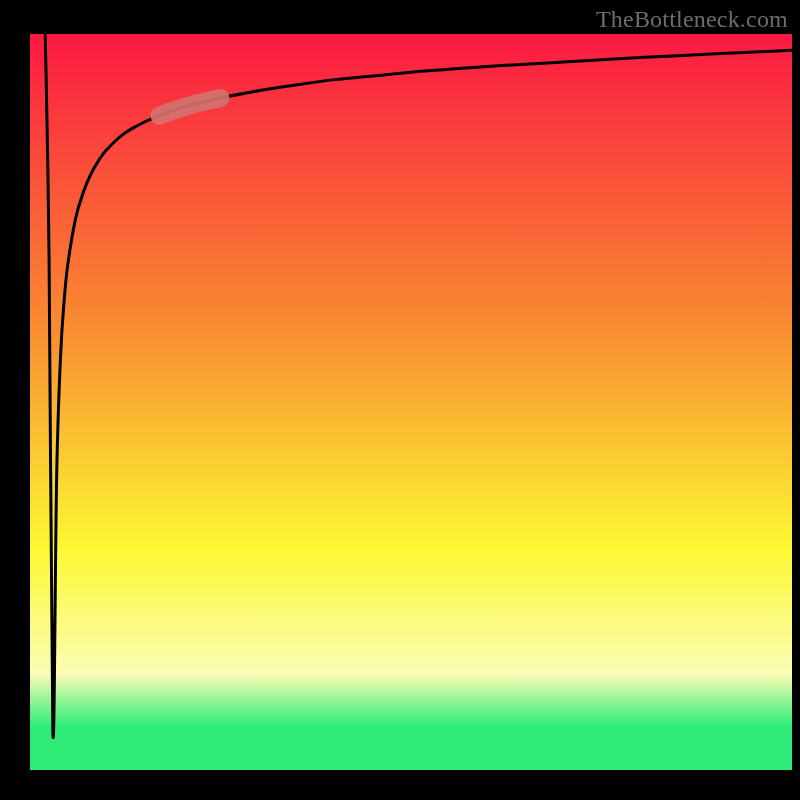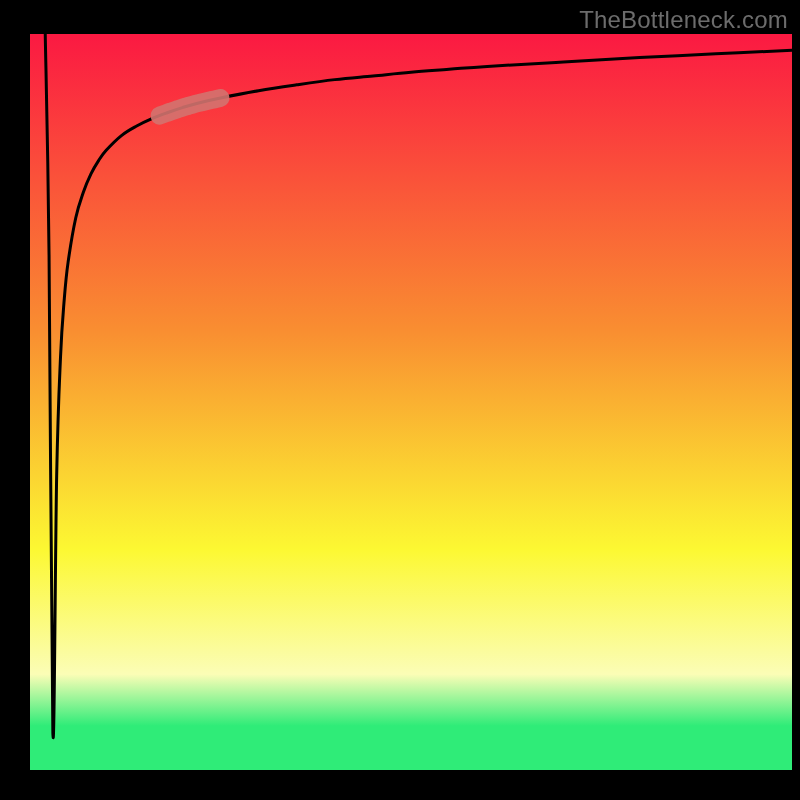--- a/index.html
+++ b/index.html
@@ -8,20 +8,21 @@
     width: 800px;
     height: 800px;
     background: #ffffff;
     font-family: Arial, Helvetica, sans-serif;
     overflow: hidden;
   }
   .stage {
     position: relative;
     width: 800px;
     height: 800px;
+    font-family: Liberation Serif, serif;
   }
   .watermark {
     position: absolute;
     top: 6px;
     right: 12px;
     color: #6c6c6c;
     font-size: 24px;
     font-weight: 400;
     letter-spacing: 0.2px;
     user-select: none;

